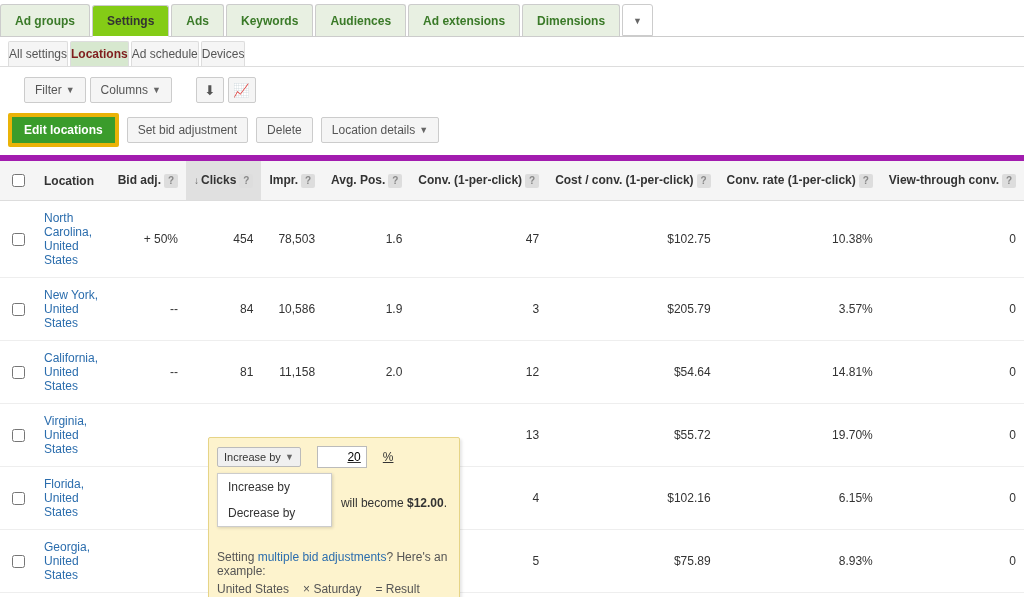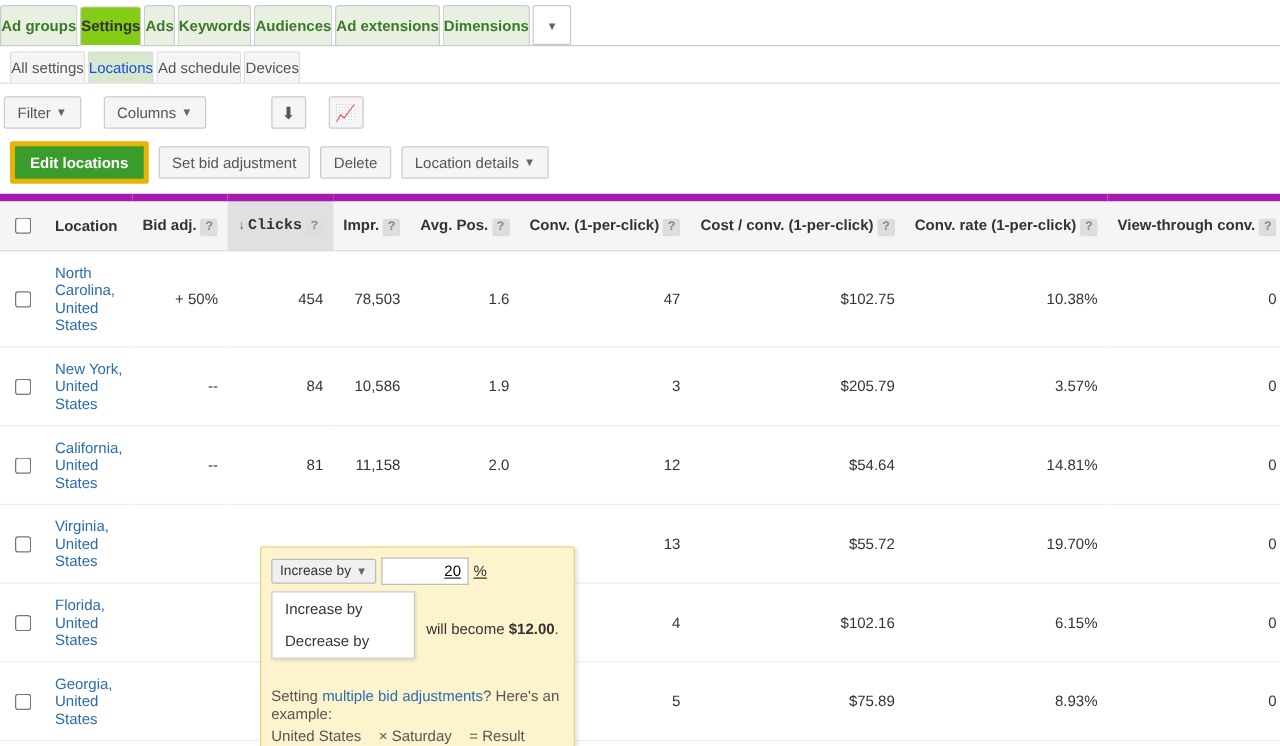--- a/index.html
+++ b/index.html
@@ -9,21 +9,21 @@
     font-size: 12px;
     color: #333;
     background: #fff;
   }
   .tabs-row {
     display: flex;
     border-bottom: 1px solid #ccc;
     padding: 4px 0 0 0;
   }
   .tab {
-    padding: 8px 0;
+    padding: 8px 14px;
     margin-right: 2px;
     background: #e8f0e2;
     border: 1px solid #ccc;
     border-bottom: none;
     border-radius: 3px 3px 0 0;
     color: #3a7a28;
     font-weight: bold;
     cursor: pointer;
     display:flex;
     align-items:center;
@@ -53,27 +53,28 @@
     margin-right: 2px;
     background: #f5f5f5;
     border: 1px solid #ddd;
     border-bottom:none;
     border-radius: 2px 2px 0 0;
     color: #555;
     cursor:pointer;
   }
   .subtab.active {
     background: #d7e8cf;
-    color:#1d4ed8;
+    color:#7f1d1d;
+    font-weight:bold;
   }
   .toolbar {
     display:flex;
     align-items:flex-start;
-    gap:18px;
-    padding:10px 3px;
+    gap:4px;
+    padding:10px 24px;
   }
   .btn-lite {
     background:#f5f5f5;
     border:1px solid #ccc;
     border-radius:2px;
     padding:5px 10px;
     color:#555;
     cursor:pointer;
     display:inline-flex;
     align-items:center;
@@ -117,21 +118,20 @@
     border-top:6px solid #a21caf;
     border-bottom:1px solid #ddd;
     padding:10px 8px;
     text-align:left;
     font-weight:bold;
     font-size:12px;
     white-space:nowrap;
   }
   table.data th.sorted {
     background:#e0e0e0;
-    font-family:Liberation Mono, monospace;
   }
   table.data td {
     border-bottom:1px solid #eee;
     padding:10px 8px;
     font-size:12px;
   }
   .loc-link { color:#2b6dad; cursor:pointer; }
   .num { text-align:right; }
   .chk-col { width:30px; text-align:center; }
   .help-badge {
@@ -154,37 +154,37 @@
     background:#fdf3cd;
     border:1px solid #e6d487;
     border-radius:2px;
     padding:8px;
     box-shadow: 2px 2px 3px rgba(0,0,0,0.1);
     font-size:12px;
   }
   .popup-top {
     display:flex;
     align-items:center;
-    gap:4px;
+    gap:16px;
     margin-bottom:8px;
     text-decoration:underline;
   }
   .mini-select {
     background:#f0f0f0;
     border:1px solid #bbb;
     border-radius:2px;
     padding:3px 6px;
     font-size:11px;
     display:inline-flex;
     align-items:center;
     gap:4px;
     cursor:pointer;
   }
   .popup input.val {
-    width:70px;
+    width:50px;
     padding:3px 5px;
     border:1px solid #bbb;
     text-align:right;
     font-size:12px;
   }
   .dropdown-menu {
     position:absolute;
     left:0;
     top:26px;
     background:#fff;

